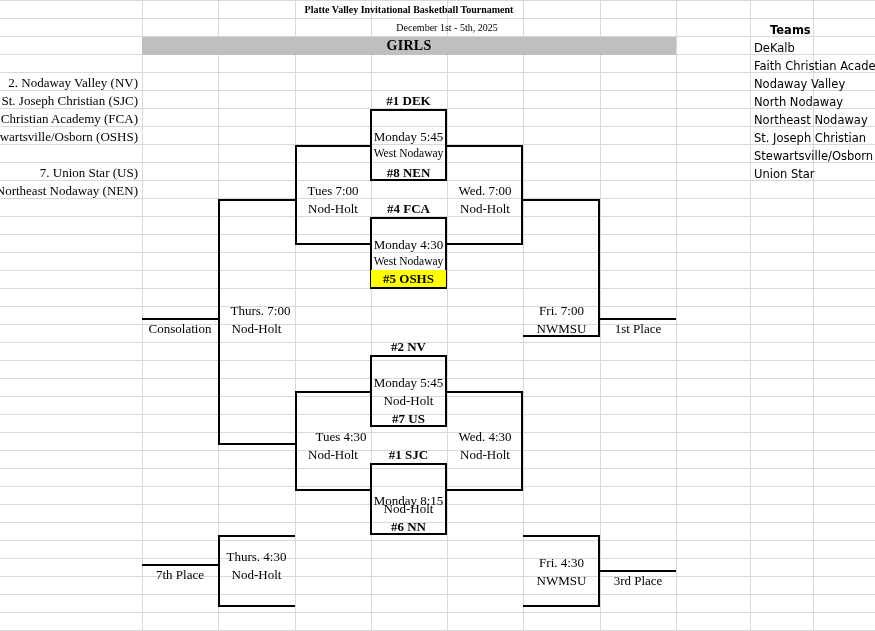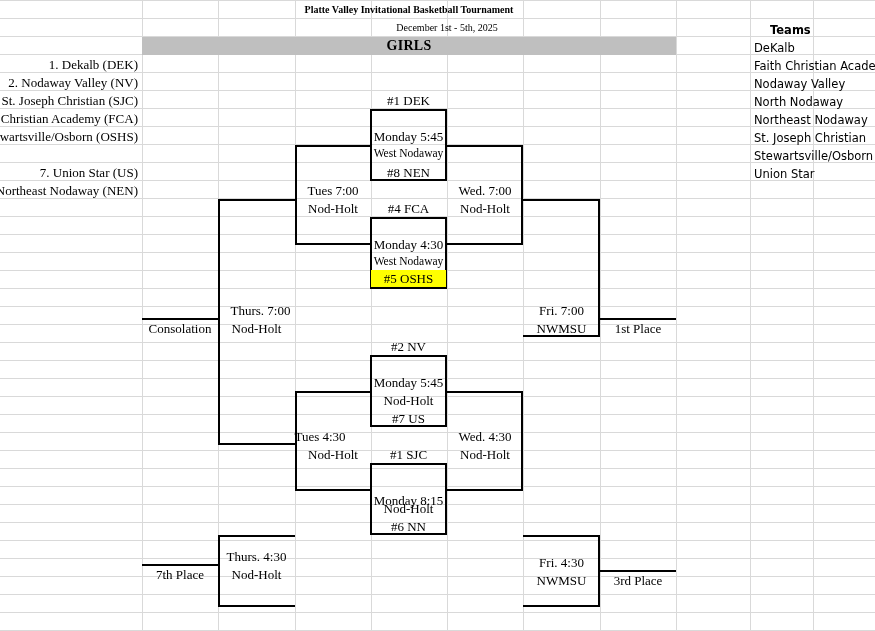--- a/index.html
+++ b/index.html
@@ -22,21 +22,21 @@
   .cell {
     position:absolute;
     display:flex;
     align-items:center;
     justify-content:center;
     font-size:13px;
     color:#000;
     white-space:nowrap;
     line-height:1;
   }
-  .cell.b    { font-weight:normal;text-align:center; }
+  .cell.b    { font-weight:bold;text-align:center; }
   .cell.right{ justify-content:flex-end; padding-right:4px; }
   .cell.small{ font-size:11.5px; }
 
   
   .title-main { font-weight:bold; font-size:10px; }
   .title-sub  { font-size:10px; }
 
   .girls-banner {
     position:absolute;
     background:#bfbfbf;
@@ -121,21 +121,20 @@
       <div class="vline" style="left:750px"></div>
       <div class="vline" style="left:813px"></div>
     </div>
 
   <div class="cell title-main" style="left:142px; top:0px; width:534px; height:19px;">Platte Valley Invitational Basketball Tournament</div>
 
   <div class="cell title-sub" style="left:218px; top:19px; width:458px; height:18px;">December 1st - 5th, 2025</div>
 
   <div class="girls-banner" style="left:142px; top:37px; width:534px; height:18px;">GIRLS</div>
 
-  <div class="cell right" style="left:0px;  top:55px;  width:142px; height:18px;">1. Dekalb (DEK)</div>
   <div class="cell right" style="left:0px;  top:73px;  width:142px; height:18px;">2. Nodaway Valley (NV)</div>
   <div class="cell right" style="left:0px;  top:91px;  width:142px; height:18px;">3. St. Joseph Christian (SJC)</div>
   <div class="cell right" style="left:0px;  top:109px; width:142px; height:18px;">4. Faith Christian Academy (FCA)</div>
   <div class="cell right" style="left:0px;  top:127px; width:142px; height:18px;">5. Stewartsville/Osborn (OSHS)</div>
   <div class="cell right" style="left:0px;  top:163px; width:142px; height:18px;">7. Union Star (US)</div>
   <div class="cell right" style="left:0px;  top:181px; width:142px; height:18px;">8. Northeast Nodaway (NEN)</div>
 
   <div class="cell b" style="left:370px; top:91px; width:77px; height:18px;">#1 DEK</div>
   <div class="bbox" style="left:370px; top:109px; width:77px; height:72px;"></div>
   <div class="cell" style="left:370px; top:127px; width:77px; height:18px;">Monday 5:45</div>
@@ -178,21 +177,21 @@
   <div class="cell" style="left:523px; top:553px; width:77px; height:18px;">Fri. 4:30</div>
   <div class="cell" style="left:523px; top:571px; width:77px; height:18px;">NWMSU</div>
   <div class="hstub" style="left:600px; top:570px; width:76px;"></div>
   <div class="cell" style="left:600px; top:571px; width:76px; height:18px;">3rd Place</div>
 
   <div class="bbox no-right" style="left:295px; top:145px; width:76px; height:100px;"></div>
   <div class="cell" style="left:295px; top:181px; width:76px; height:18px;">Tues 7:00</div>
   <div class="cell" style="left:295px; top:199px; width:76px; height:18px;">Nod-Holt</div>
 
   <div class="bbox no-right" style="left:295px; top:391px; width:76px; height:100px;"></div>
-  <div class="cell" style="left:282px; top:427px; width:76px; height:18px;">Tues 4:30</div>
+  <div class="cell" style="left:303px; top:427px; width:76px; height:18px;">Tues 4:30</div>
   <div class="cell" style="left:295px; top:445px; width:76px; height:18px;">Nod-Holt</div>
 
   <div class="bbox no-right" style="left:218px; top:199px; width:77px; height:246px;"></div>
   <div class="cell" style="left:218px; top:301px; width:77px; height:18px;padding-left:8px;">Thurs. 7:00</div>
   <div class="cell" style="left:218px; top:319px; width:77px; height:18px;">Nod-Holt</div>
   <div class="hstub" style="left:142px; top:318px; width:77px;"></div>
   <div class="cell" style="left:142px; top:319px; width:76px; height:18px;">Consolation</div>
 
   <div class="bbox no-right" style="left:218px; top:535px; width:77px; height:72px;"></div>
   <div class="cell" style="left:218px; top:547px; width:77px; height:18px;">Thurs. 4:30</div>

